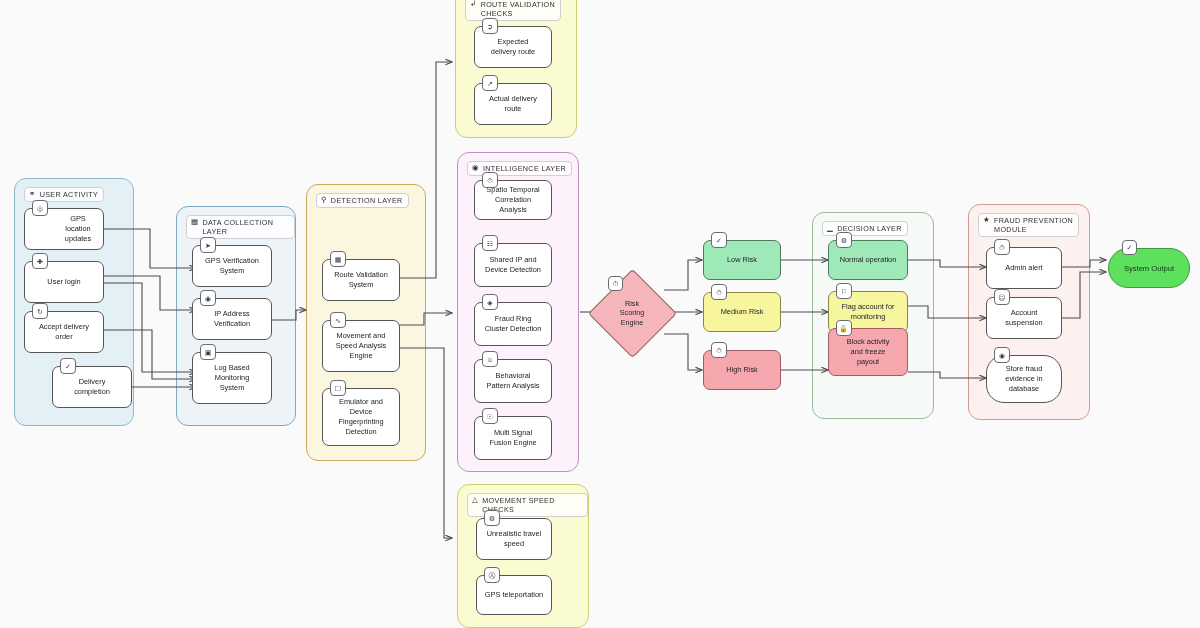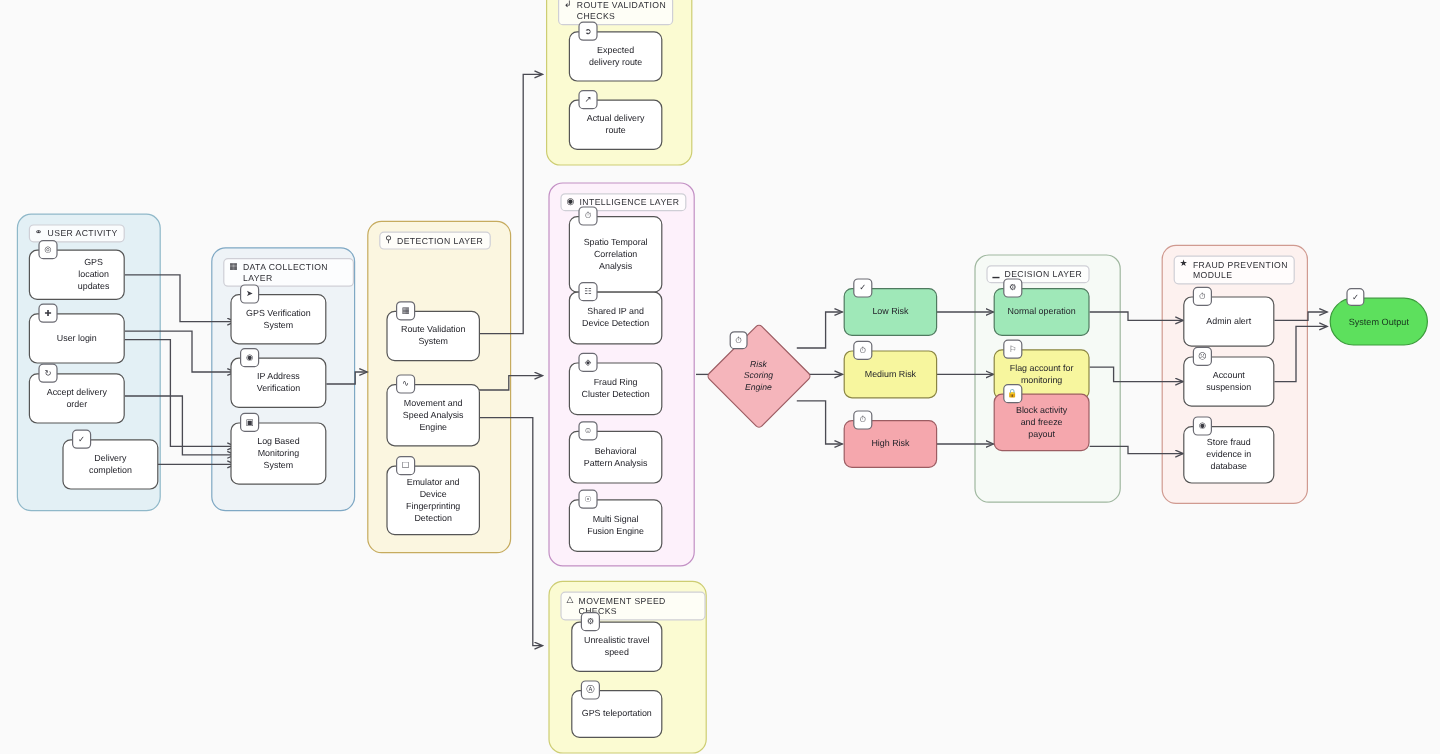--- a/index.html
+++ b/index.html
@@ -250,21 +250,21 @@
     <span class="nic">➲</span>
     <span style="white-space:pre-line;">Expected
 delivery route</span>
   </div>
   <div class="node" style="left:474px;top:83px;width:78px;height:42px;">
     <span class="nic">↗</span>
     <span style="white-space:pre-line;">Actual delivery
 route</span>
   </div>
 
-  <div class="node" style="left:474px;top:180px;width:78px;height:64px;">
+  <div class="node" style="left:474px;top:180px;width:78px;height:40px;">
     <span class="nic">⏱</span>
     <span style="white-space:pre-line;">Spatio Temporal
 Correlation
 Analysis</span>
   </div>
   <div class="node" style="left:474px;top:243px;width:78px;height:44px;">
     <span class="nic">☷</span>
     <span style="white-space:pre-line;">Shared IP and
 Device Detection</span>
   </div>
@@ -288,21 +288,21 @@
     <span class="nic">⚙</span>
     <span style="white-space:pre-line;">Unrealistic travel
 speed</span>
   </div>
   <div class="node" style="left:476px;top:575px;width:76px;height:40px;">
     <span class="nic">Ⓐ</span>
     <span style="white-space:pre-line;">GPS teleportation</span>
   </div>
 
   <div class="diamond" style="left:601px;top:282px;width:61px;height:61px;"></div>
-  <div class="diamond-text" style="left:598px;top:286px;width:68px;height:54px;font-style:italic;">
+  <div class="diamond-text" style="left:598px;top:286px;width:68px;height:54px;">
     <span style="white-space:pre-line;">Risk
 Scoring
 Engine</span>
   </div>
   <div class="nic" style="position:absolute;left:608px;top:276px;width:13px;height:13px;border:1.2px solid #6a6a72;border-radius:4px;background:#fff;display:flex;align-items:center;justify-content:center;font-size:7px;color:#3a3a42;">⏱</div>
 
   <div class="node green" style="left:703px;top:240px;width:78px;height:40px;">
     <span class="nic">✓</span>
     <span>Low Risk</span>
   </div>
@@ -333,21 +333,21 @@
 
   <div class="node" style="left:986px;top:247px;width:76px;height:42px;">
     <span class="nic">⏱</span>
     <span style="white-space:pre-line;">Admin alert</span>
   </div>
   <div class="node" style="left:986px;top:297px;width:76px;height:42px;">
     <span class="nic">☹</span>
     <span style="white-space:pre-line;">Account
 suspension</span>
   </div>
-  <div class="node" style="left:986px;top:355px;width:76px;height:48px;">
+  <div class="node" style="left:986px;top:355px;width:76px;height:48px;border-radius:18px;">
     <span class="nic">◉</span>
     <span style="white-space:pre-line;">Store fraud
 evidence in
 database</span>
   </div>
 
   <div class="pill" style="left:1108px;top:248px;width:80px;height:38px;">
     <span>System Output</span>
   </div>
   <div class="nic" style="position:absolute;left:1122px;top:240px;width:13px;height:13px;border:1.2px solid #6a6a72;border-radius:4px;background:#fff;display:flex;align-items:center;justify-content:center;font-size:7px;color:#3a3a42;">✓</div>

